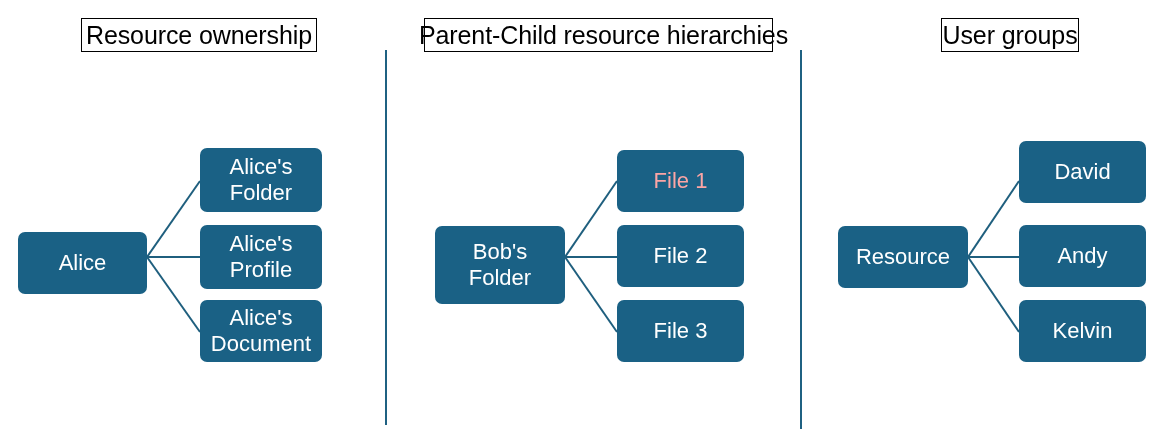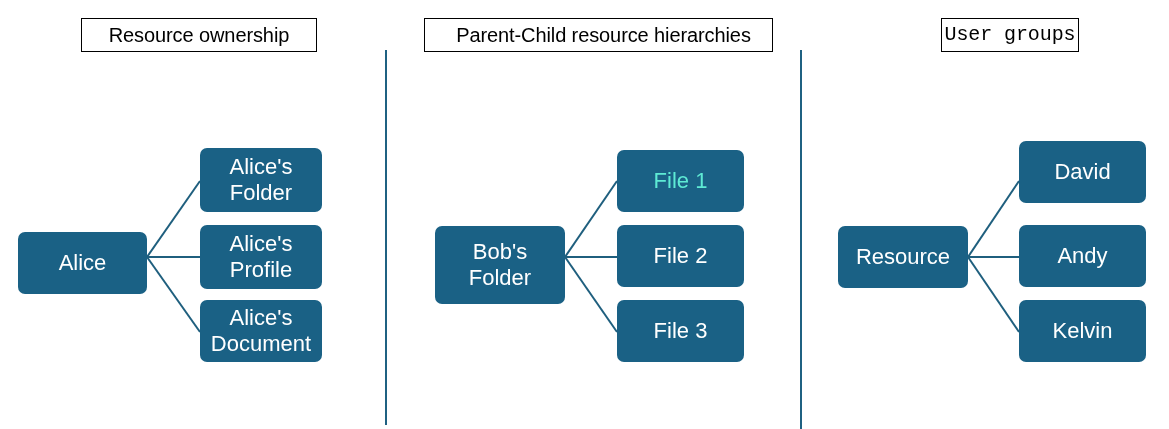--- a/index.html
+++ b/index.html
@@ -19,21 +19,21 @@
     overflow: hidden;
   }
 
   
   .title-chip {
     position: absolute;
     box-sizing: border-box;
     border: 1px solid #000000;
     background: #ffffff;
     color: #000000;
-    font-size: 20px;
+    font-size: 25px;
     line-height: 1;
     display: flex;
     align-items: center;
     justify-content: center;
     white-space: nowrap;
     letter-spacing: -0.1px;
     padding: 0 9px;
   }
 
   
@@ -100,23 +100,23 @@
   <div class="node" style="left: 200px; top: 148px; width: 122px; height: 64px; background: rgb(26, 97, 133); color: rgb(255, 255, 255);">Alice's
 Folder</div>
   <div class="node" style="left: 200px; top: 225px; width: 122px; height: 64px; background: rgb(26, 97, 133); color: rgb(255, 255, 255);">Alice's
 Profile</div>
   <div class="node" style="left: 200px; top: 300px; width: 122px; height: 62px; background: rgb(26, 97, 133); color: rgb(255, 255, 255);">Alice's
 Document</div>
 
   <div class="title-chip" style="left: 424px; top: 18px; width: 349px; height: 34px; border-color: rgb(0, 0, 0); color: rgb(0, 0, 0); background: rgb(255, 255, 255); padding-left: 19px;">Parent-Child resource hierarchies</div>
   <div class="node" style="left: 435px; top: 226px; width: 130px; height: 78px; background: rgb(26, 97, 133); color: rgb(255, 255, 255);">Bob's
 Folder</div>
-  <div class="node" style="left: 617px; top: 150px; width: 127px; height: 62px; background: rgb(26, 97, 133); color: #5eead4;">File 1</div>
+  <div class="node" style="left: 617px; top: 150px; width: 127px; height: 62px; background: rgb(26, 97, 133); color: #fca5a5;">File 1</div>
   <div class="node" style="left: 617px; top: 225px; width: 127px; height: 62px; background: rgb(26, 97, 133); color: rgb(255, 255, 255);">File 2</div>
   <div class="node" style="left: 617px; top: 300px; width: 127px; height: 62px; background: rgb(26, 97, 133); color: rgb(255, 255, 255);">File 3</div>
 
-  <div class="title-chip" style="left: 941px; top: 18px; width: 138px; height: 34px; border-color: rgb(0, 0, 0); color: rgb(0, 0, 0); background: rgb(255, 255, 255); font-family: Liberation Mono, monospace;">User groups</div>
+  <div class="title-chip" style="left: 941px; top: 18px; width: 138px; height: 34px; border-color: rgb(0, 0, 0); color: rgb(0, 0, 0); background: rgb(255, 255, 255);">User groups</div>
   <div class="node" style="left: 838px; top: 226px; width: 130px; height: 62px; background: rgb(26, 97, 133); color: rgb(255, 255, 255);">Resource</div>
   <div class="node" style="left: 1019px; top: 141px; width: 127px; height: 62px; background: rgb(26, 97, 133); color: rgb(255, 255, 255);">David</div>
   <div class="node" style="left: 1019px; top: 300px; width: 127px; height: 62px; background: rgb(26, 97, 133); color: rgb(255, 255, 255);">Kelvin</div>
   <div class="node" style="left: 1019px; top: 225px; width: 127px; height: 62px; background: rgb(26, 97, 133); color: rgb(255, 255, 255);">Andy</div>
 
 </div>
 
 </body></html>

